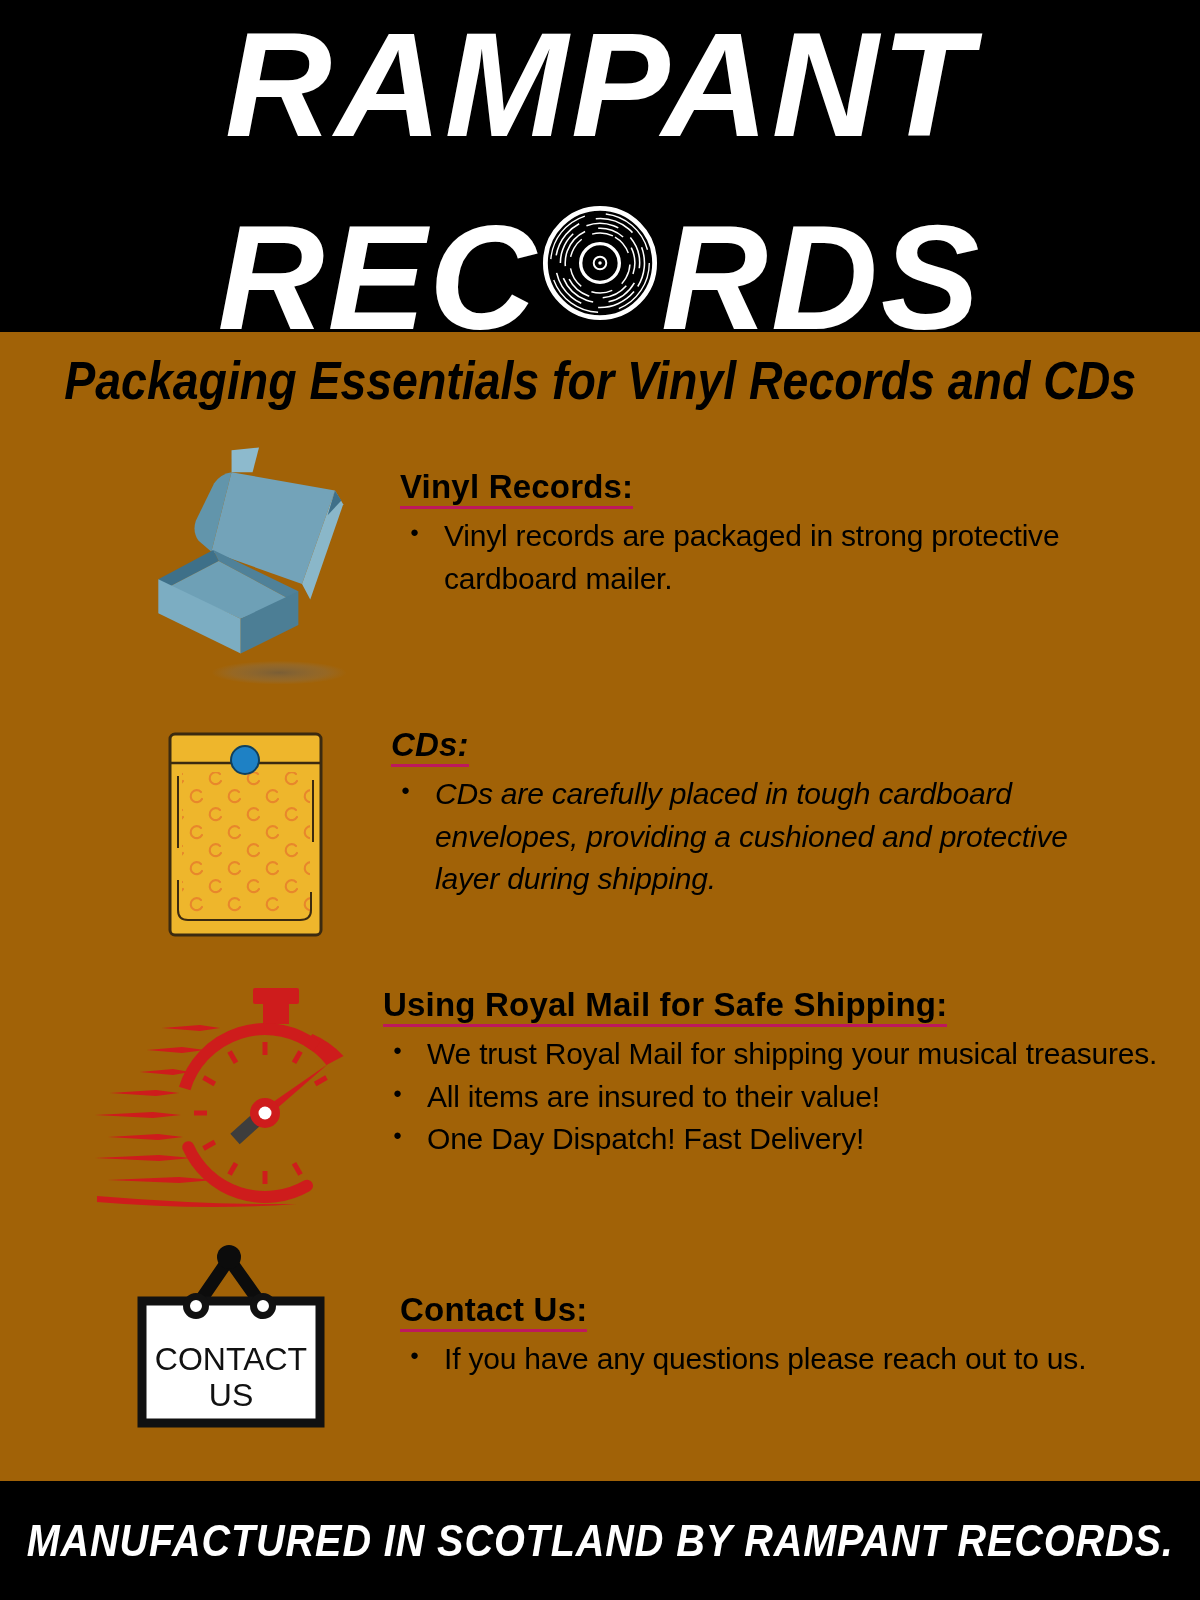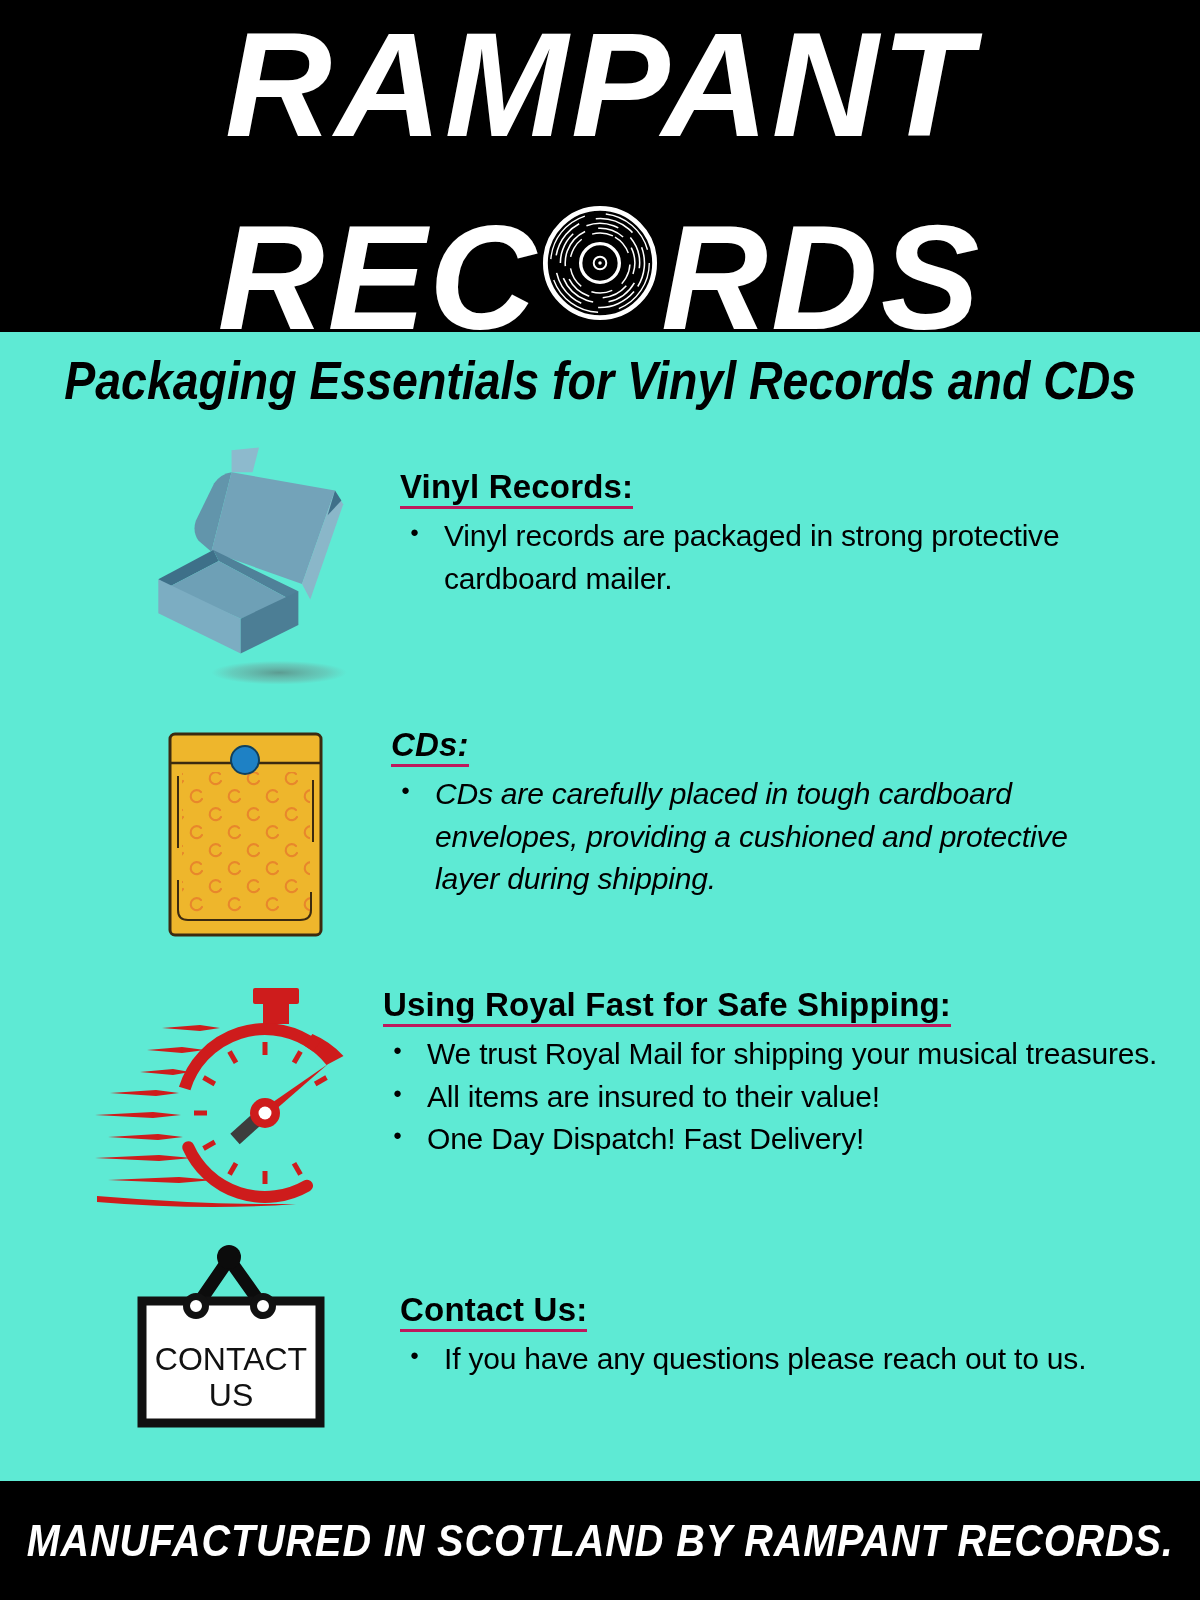--- a/index.html
+++ b/index.html
@@ -1,18 +1,18 @@
 <!DOCTYPE html>
 <html><head>
 <meta charset="utf-8">
 <style>
   html,body { margin:0; padding:0; background:#fff; }
   .page {
     position:relative; width:1200px; height:1600px; overflow:hidden;
-    background:#5eead4; font-family:"Liberation Sans", sans-serif; color:#000;
+    background:#a16207; font-family:"Liberation Sans", sans-serif; color:#000;
   }
   
   .header { position:absolute; left:0; top:0; width:1200px; height:332px; background:#000; }
   .brand-line1 {
     position:absolute; top:10px; left:0; right:0; text-align:center;
     font-size:148px; line-height:150px; font-weight:bold; font-style:italic;
     letter-spacing:3px; color:#fff; white-space:nowrap;
   }
   .brand-line2 {
     position:absolute; top:150px; left:0; right:0; height:160px;
@@ -181,21 +181,21 @@
 
       <line x1="160" y1="136" x2="140" y2="154" stroke="#3d3d3d" stroke-width="14"></line>
 
       <polygon points="233,79 167.3,124.6 172.7,131.4" fill="#ce1c1c"></polygon>
 
       <circle cx="170" cy="128" r="15" fill="#ce1c1c"></circle>
       <circle cx="170" cy="128" r="6.5" fill="#ffffff"></circle>
     </svg>
   </div>
   <div class="sec-text" style="left:383px; top:986px; width:780px;">
-    <h2 class="sec-heading"><span>Using Royal Fast for Safe Shipping:</span></h2>
+    <h2 class="sec-heading"><span>Using Royal Mail for Safe Shipping:</span></h2>
     <ul class="bullets">
       <li>We trust Royal Mail for shipping your musical treasures.</li>
       <li>All items are insured to their value!</li>
       <li>One Day Dispatch! Fast Delivery!</li>
     </ul>
   </div>
 
   <div class="icon-box" style="left:136px; top:1243px;">
     <svg width="190" height="186" viewBox="0 0 190 186">
       <line x1="60" y1="64" x2="93" y2="16" stroke="#0c0c0c" stroke-width="13" stroke-linecap="round"></line>

